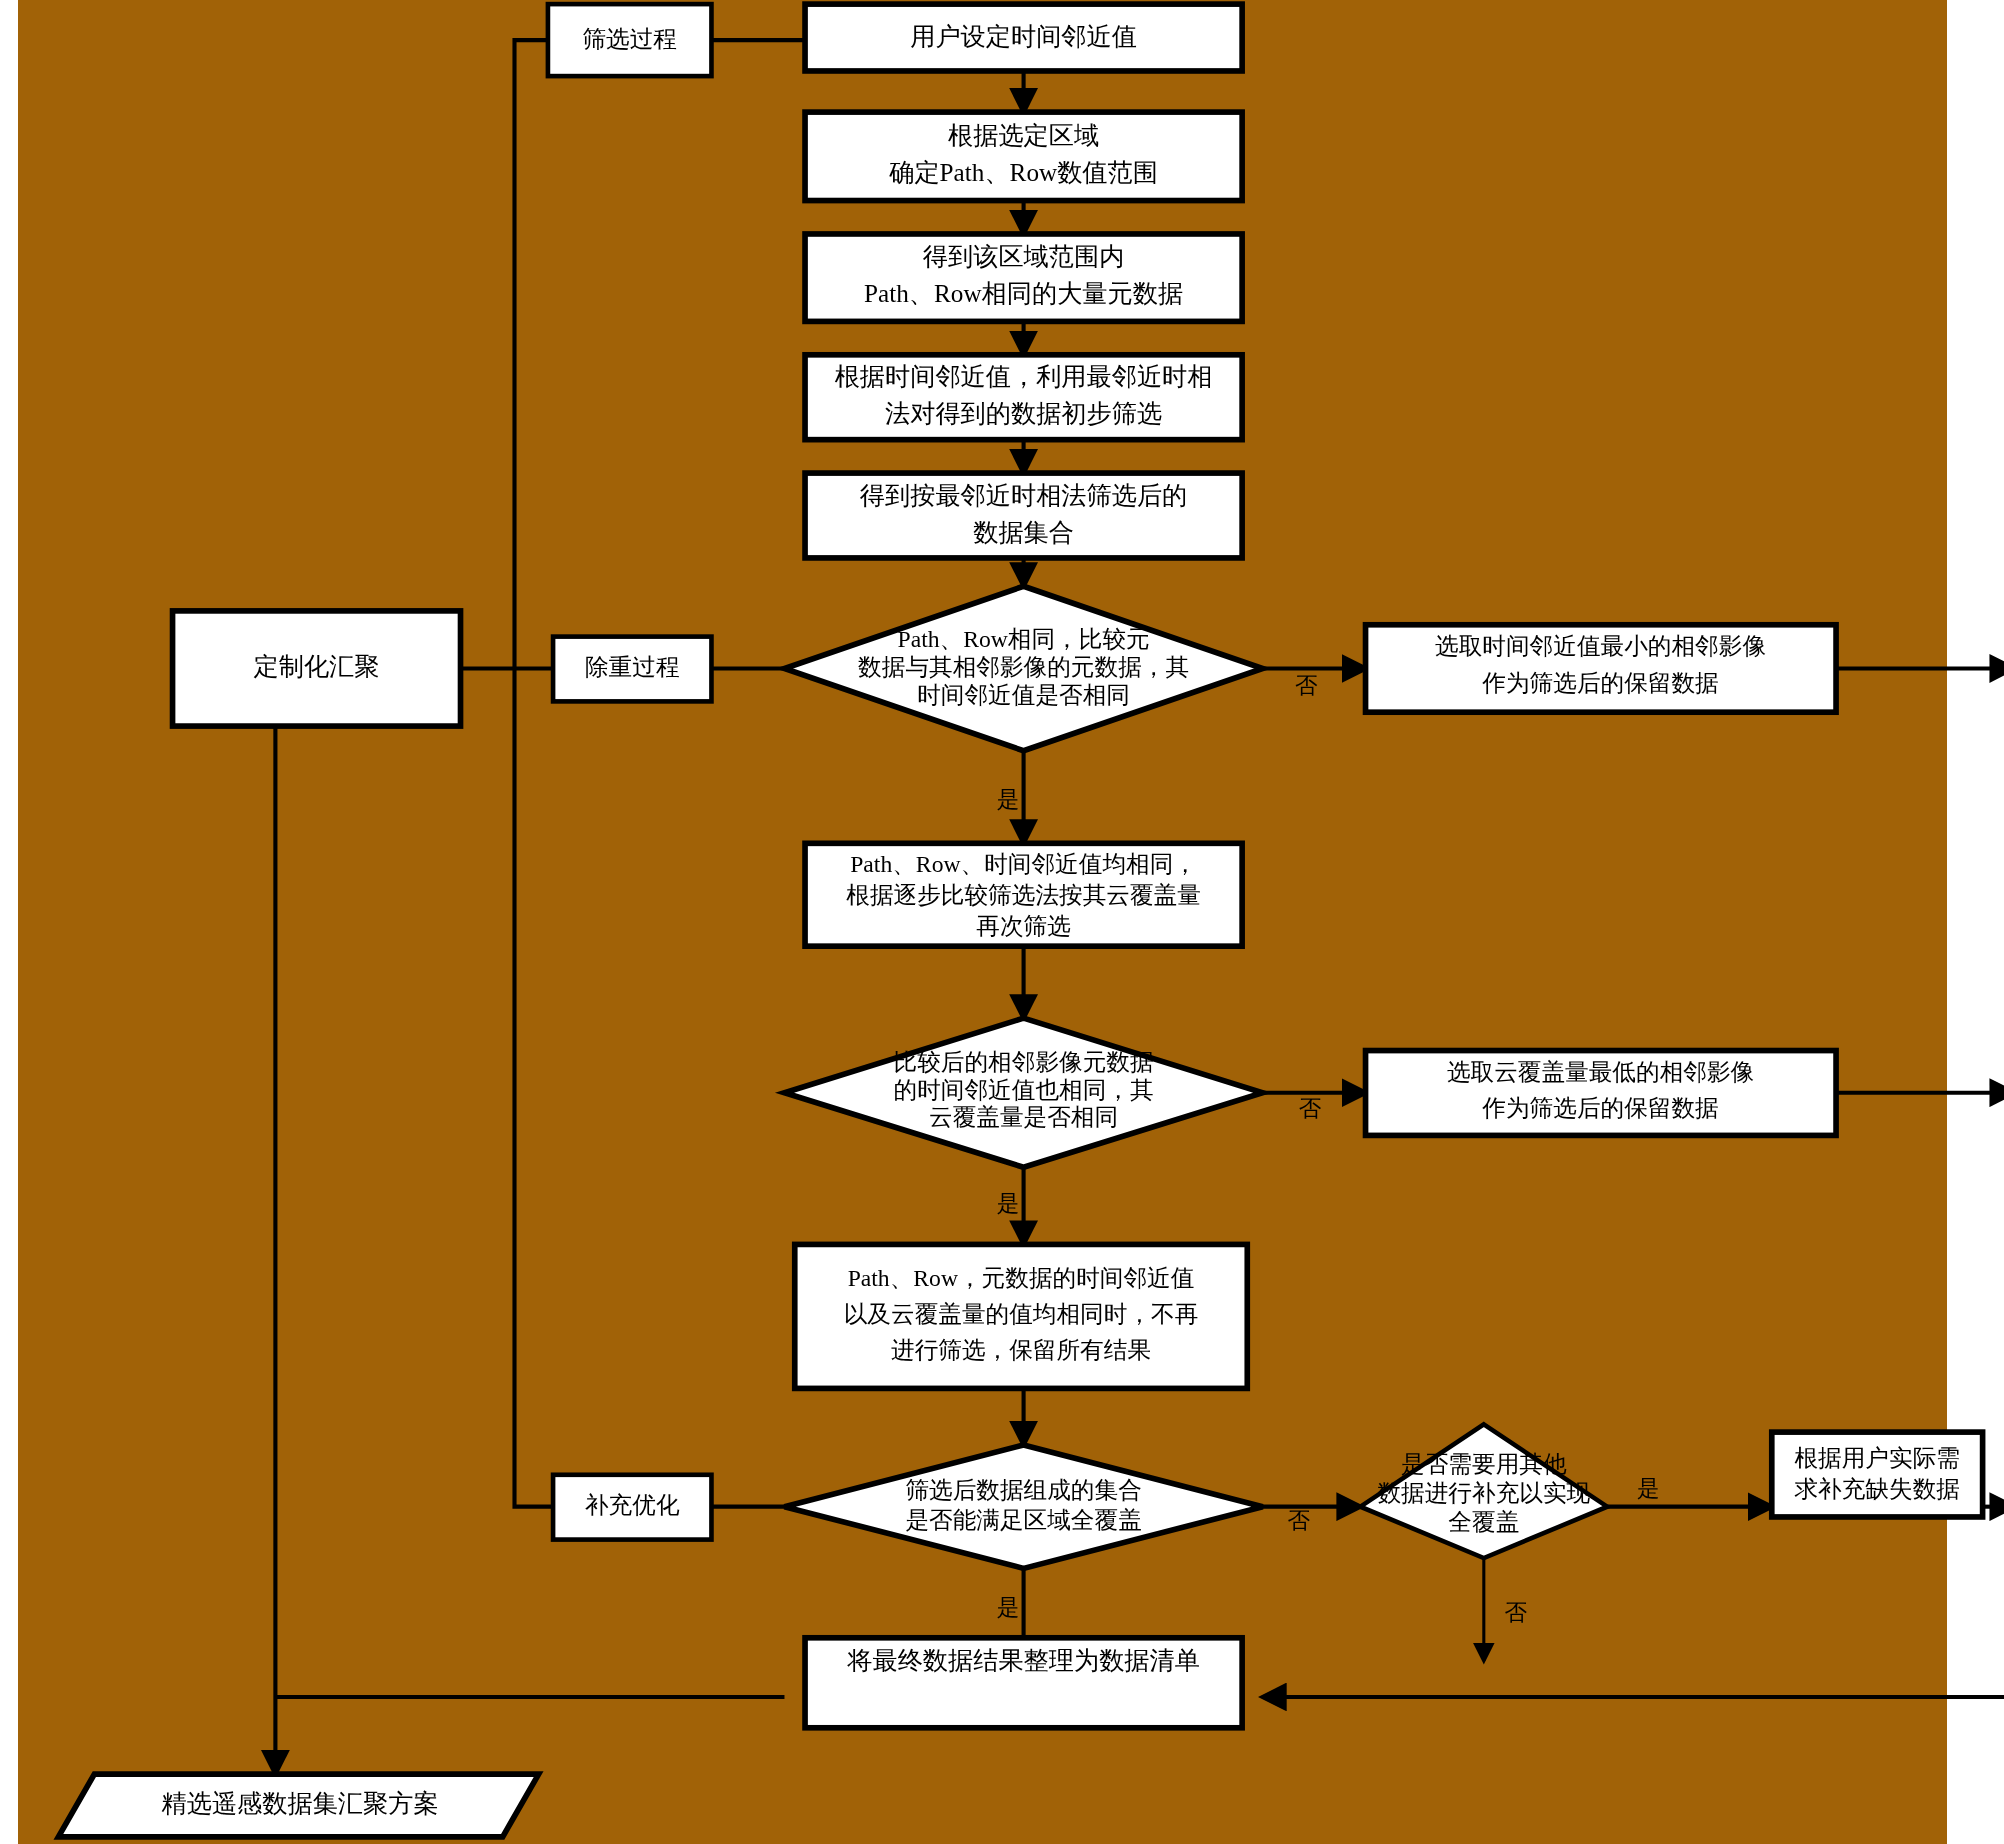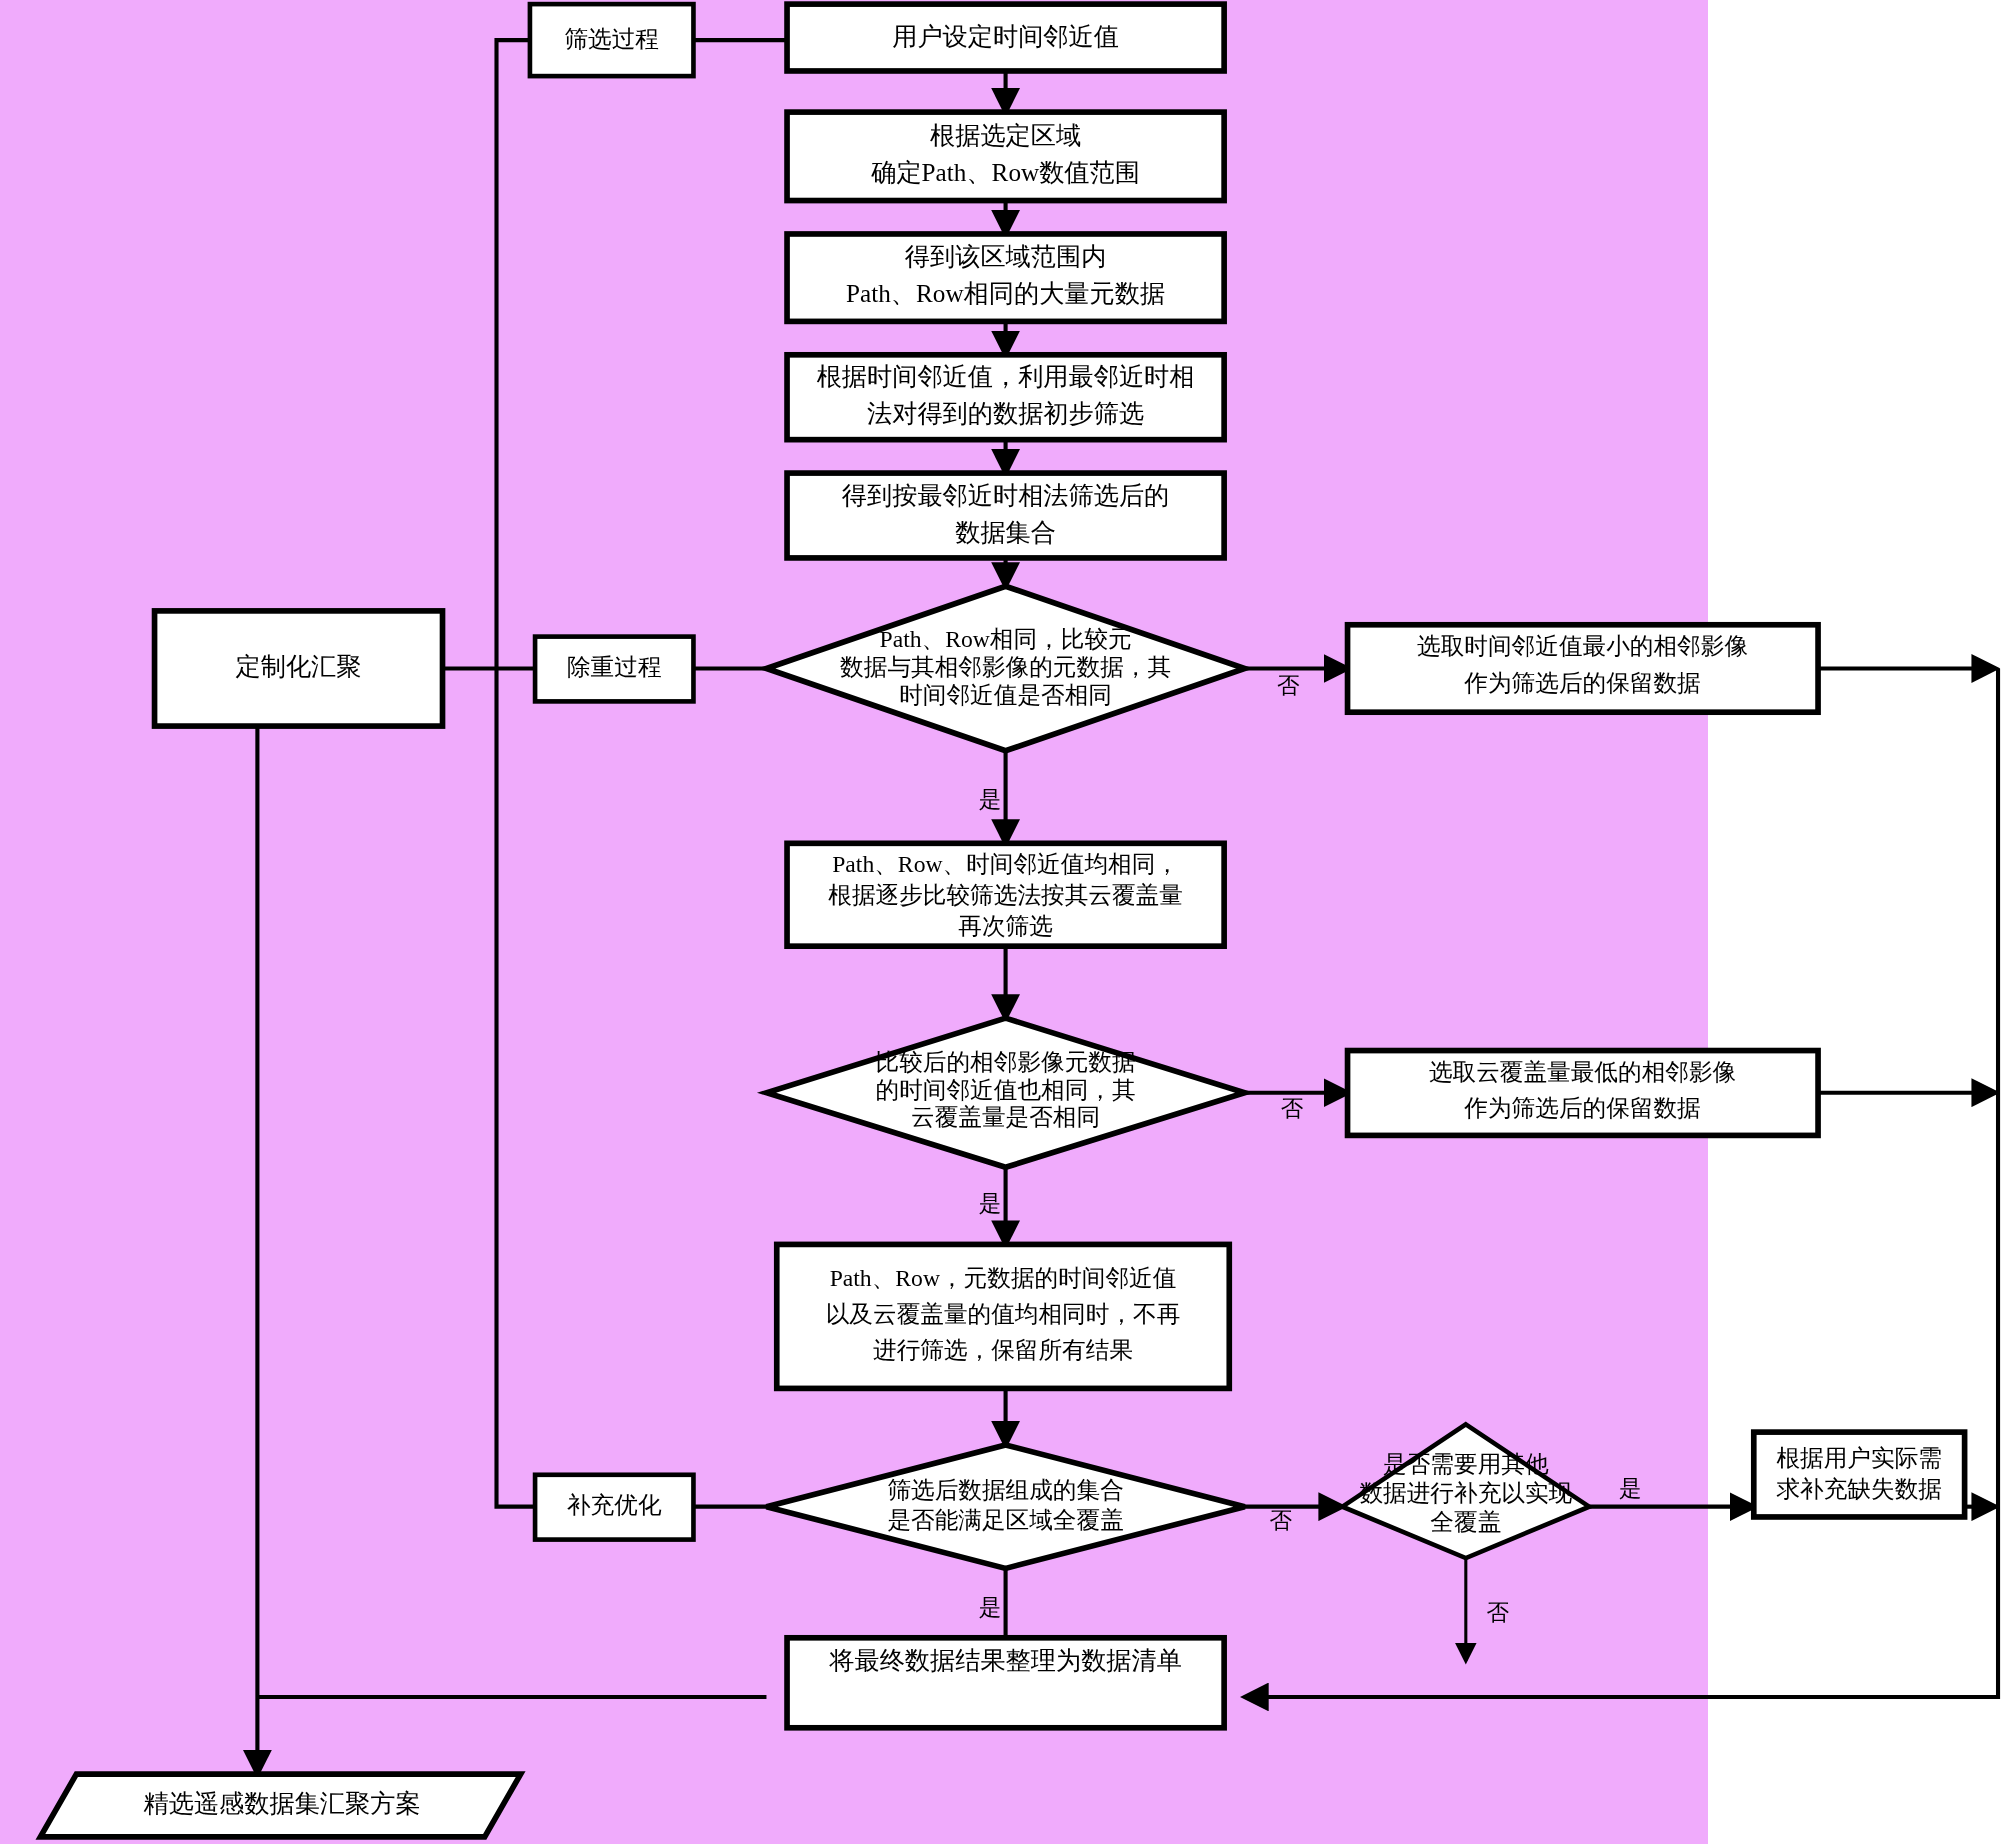--- a/index.html
+++ b/index.html
@@ -1,20 +1,21 @@
 <!DOCTYPE html>
 <html style="font-size:8.2px"><head>
 <meta charset="utf-8">
 <style>
   html,body{margin:0;padding:0;background:#ffffff;}
   #root{
     position:relative;
-    width:1708px;height:1844px;
-    background:#f0abfc;
+    width:1929px;height:1844px;
+    background:#a16207;
     font-family:"Liberation Serif","DejaVu Serif",serif;
+    margin-left:18px;
   }
   svg#flow{position:absolute;left:0;top:0;width:2005px;height:1844px;}
   .shape{fill:#ffffff;stroke:#000000;}
   .shape.heavy{stroke-width:11;}
   .shape.med{stroke-width:9;}
   .link{fill:none;stroke:#000000;stroke-width:8;}
   .link.thin{stroke-width:6;}
   .ntext{
     font-family:"Liberation Serif","DejaVu Serif",serif;
     fill:#000000;

